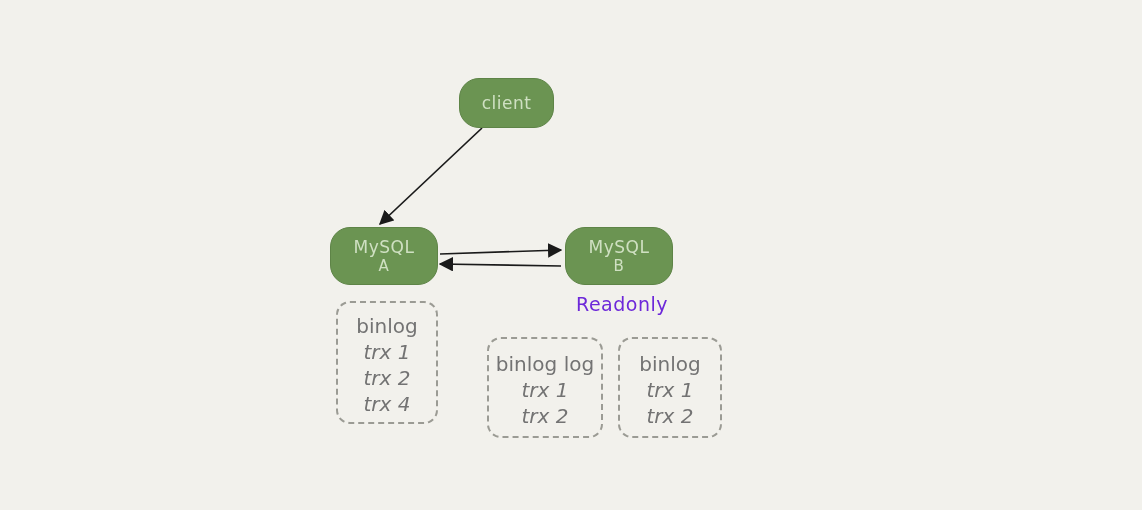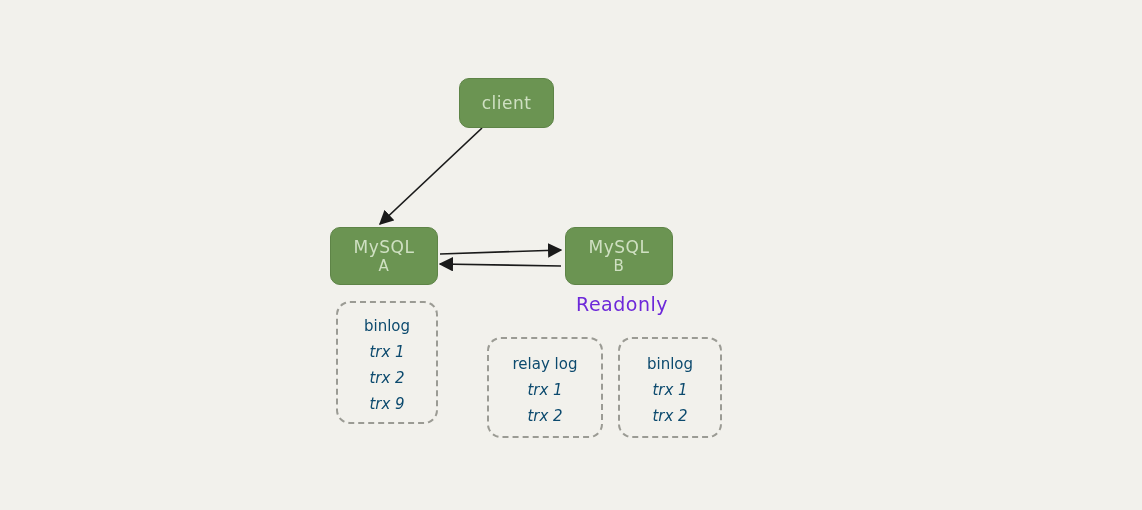--- a/index.html
+++ b/index.html
@@ -18,21 +18,21 @@
   .arrows {
     position: absolute;
     left: 0;
     top: 0;
     pointer-events: none;
   }
   .node {
     position: absolute;
     background: #6b9452;
     border: 1px solid #5e8447;
-    border-radius: 10px;
+    border-radius: 20px;
     color: #cfe0c2;
     display: flex;
     flex-direction: column;
     align-items: center;
     justify-content: center;
     text-align: center;
     letter-spacing: 0.5px;
   }
   .node-client {
     left: 459px; top: 78px; width: 93px; height: 48px;
@@ -47,22 +47,22 @@
     left: 566px; top: 293px; width: 112px;
     text-align: center;
     color: #6d28d9;
     font-size: 19px;
     letter-spacing: 0.5px;
   }
   .log-box {
     position: absolute;
     border: 2px dashed #9b9b94;
     border-radius: 14px;
-    color: #0c4a6e;
-    font-size: 15px;
+    color: #737373;
+    font-size: 20px;
     text-align: center;
     box-sizing: border-box;
   }
   .log-box .log-title { line-height: 26px; }
   .log-box .log-entry { line-height: 26px; font-style: italic; }
   .log-binlog-a { left: 336px; top: 301px; width: 102px; height: 123px; padding-top: 10px; }
   .log-relay-b  { left: 487px; top: 337px; width: 116px; height: 101px; padding-top: 12px; }
   .log-binlog-b { left: 618px; top: 337px; width: 104px; height: 101px; padding-top: 12px; }
 </style>
 </head>
@@ -94,25 +94,25 @@
     <span class="title">MySQL</span>
     <span class="subtitle">B</span>
   </div>
 
   <div class="readonly-label">Readonly</div>
 
   <div class="log-box log-binlog-a">
     <div class="log-title">binlog</div>
     <div class="log-entry">trx 1</div>
     <div class="log-entry">trx 2</div>
-    <div class="log-entry">trx 9</div>
+    <div class="log-entry">trx 4</div>
   </div>
 
   <div class="log-box log-relay-b">
-    <div class="log-title">relay log</div>
+    <div class="log-title">binlog log</div>
     <div class="log-entry">trx 1</div>
     <div class="log-entry">trx 2</div>
   </div>
 
   <div class="log-box log-binlog-b">
     <div class="log-title">binlog</div>
     <div class="log-entry">trx 1</div>
     <div class="log-entry">trx 2</div>
   </div>
 

